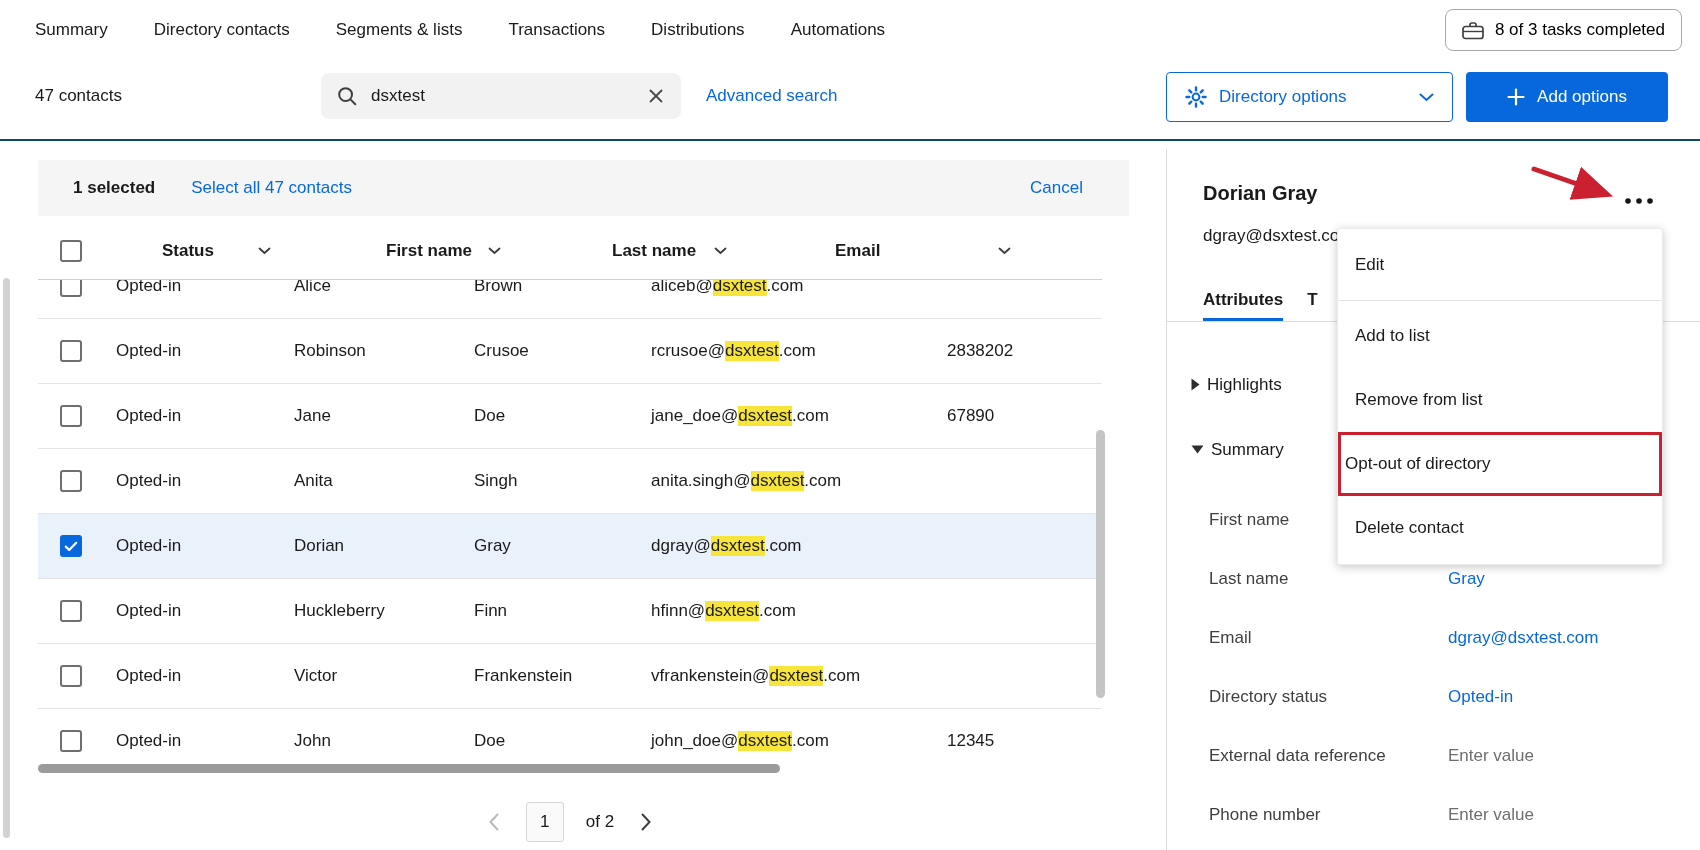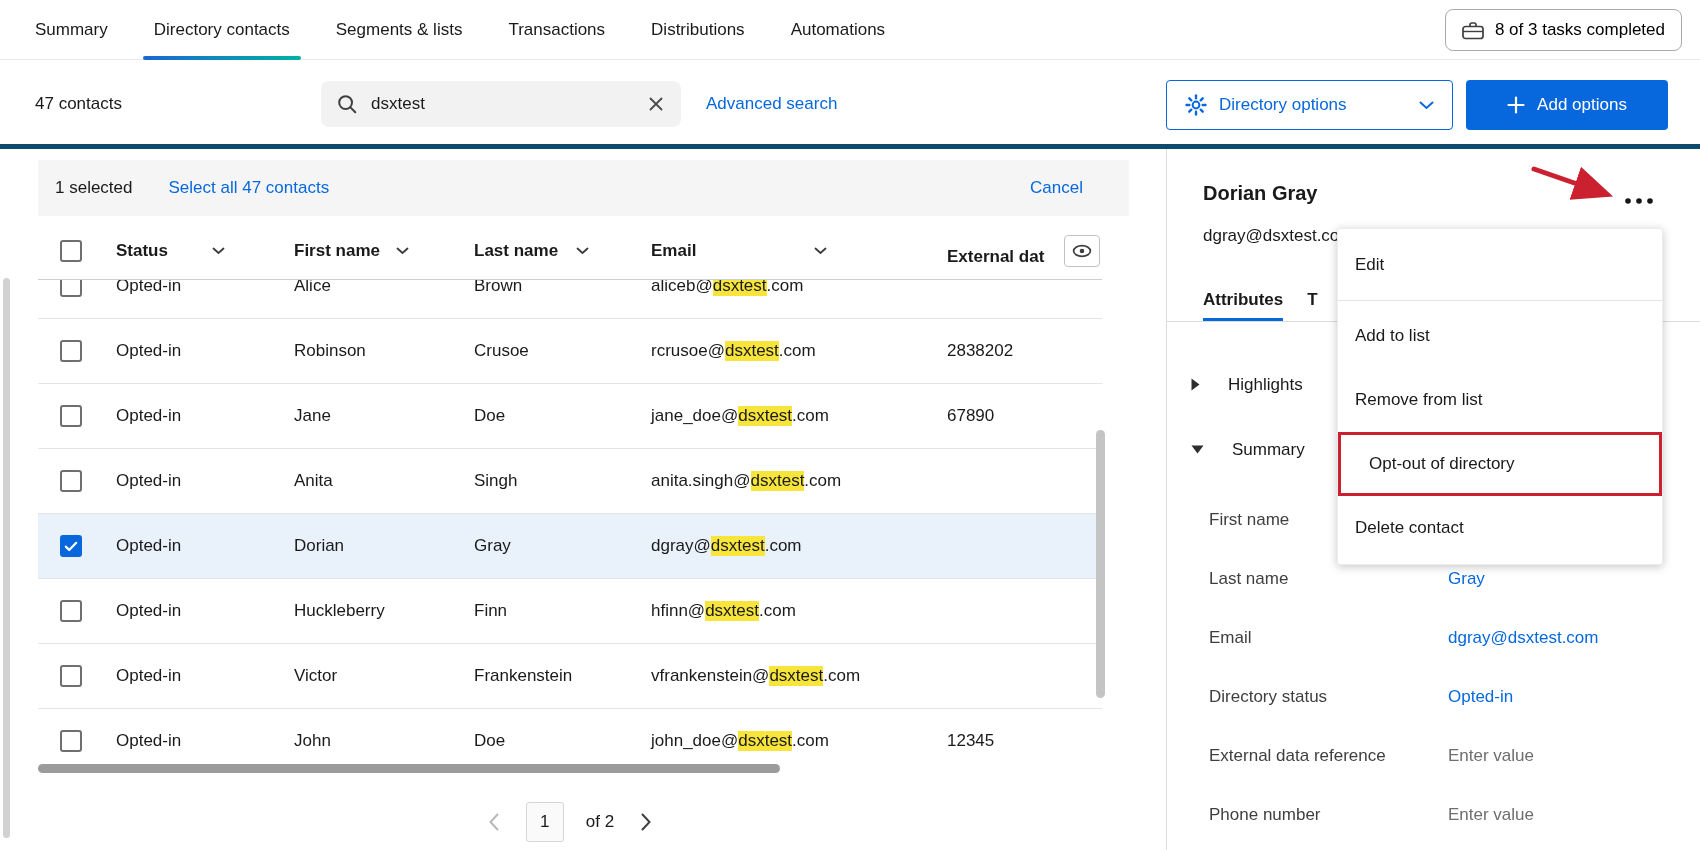--- a/index.html
+++ b/index.html
@@ -20,44 +20,44 @@
   .topnav{position:absolute;left:0;top:0;width:1700px;height:60px;background:#fff;border-bottom:1px solid #e9e9e9;}
   .nav-tabs{position:absolute;left:12px;top:0;height:60px;display:flex;}
   .navtab{position:relative;height:60px;display:flex;align-items:center;padding:0 23px;cursor:pointer;white-space:nowrap;}
   .navtab-underline{display:none;position:absolute;left:12px;right:12px;bottom:0;height:4px;border-radius:2px;
        background:linear-gradient(90deg,var(--tab-gradient-start),var(--tab-gradient-end));}
   .navtab.active .navtab-underline{display:block;}
   .tasks-btn{position:absolute;right:18px;top:9px;height:42px;display:flex;align-items:center;gap:11px;
        padding:0 16px;border:1px solid #a9a9a9;border-radius:8px;background:#fff;font:inherit;cursor:pointer;}
 
   
-  .toolbar{position:absolute;left:0;top:60px;width:1700px;height:89px;background:#fff;border-bottom:5px solid #0c4a6e;}
+  .toolbar{position:absolute;left:0;top:52px;width:1700px;height:89px;background:#fff;border-bottom:2px solid #0c4a6e;}
   .contacts-count{position:absolute;left:35px;top:34px;}
   .searchbox{position:absolute;left:321px;top:21px;width:360px;height:46px;background:#f2f2f2;border-radius:8px;
        display:flex;align-items:center;padding:0 16px;gap:14px;}
   .search-input{flex:1;min-width:0;border:none;background:transparent;font:inherit;color:#1a1a1a;outline:none;}
   .clear-btn{border:none;background:none;cursor:pointer;padding:2px;}
   .adv-link{position:absolute;left:706px;top:34px;color:var(--primary-blue);text-decoration:none;cursor:pointer;}
   .dir-opts{position:absolute;left:1166px;top:20px;width:287px;height:50px;border:1px solid var(--primary-blue);
        border-radius:4px;background:#fff;color:var(--primary-blue);display:flex;align-items:center;
        padding:0 18px;gap:12px;font:inherit;font-size:17px;cursor:pointer;}
   .dir-opts .chev-right{margin-left:auto;}
   .add-contacts{position:absolute;left:1466px;top:20px;width:202px;height:50px;background:var(--primary-blue);
        border:none;border-radius:4px;color:#fff;display:flex;align-items:center;justify-content:center;gap:12px;
        font:inherit;font-size:17px;cursor:pointer;}
 
   
   .selection-bar{position:absolute;left:38px;top:160px;width:1091px;height:56px;background:#f5f5f5;display:flex;align-items:center;}
-  .sel-count{font-weight:normal;margin-left:17px;}
+  .sel-count{font-weight:bold;margin-left:35px;}
   .sel-all{color:var(--primary-blue);margin-left:36px;text-decoration:none;cursor:pointer;}
   .sel-cancel{color:var(--primary-blue);margin-left:auto;margin-right:46px;text-decoration:none;cursor:pointer;}
 
   
   .thead{position:absolute;left:38px;top:222px;width:1064px;height:58px;border-bottom:1px solid #cfcfcf;
-       display:flex;align-items:center;font-weight:bold;background:#fff;z-index:5;}
+       display:flex;align-items:center;font-weight:bold;background:#fff;z-index:5;gap:46px;}
   .c-check{width:70px;flex:none;display:flex;align-items:center;padding-left:22px;}
   .c-status{width:182px;flex:none;display:flex;align-items:center;padding-left:8px;}
   .c-first{width:180px;flex:none;display:flex;align-items:center;padding-left:4px;}
   .c-last{width:178px;flex:none;display:flex;align-items:center;padding-left:4px;}
   .c-email{width:292px;flex:none;display:flex;align-items:center;padding-left:3px;white-space:nowrap;overflow:hidden;}
   .c-ext{flex:1;min-width:0;display:flex;align-items:flex-end;padding-left:7px;white-space:nowrap;overflow:hidden;}
   .c-status .sort{margin-left:44px;} .c-first .sort{margin-left:16px;}
   .c-last .sort{margin-left:18px;}  .c-email .sort{margin-left:118px;}
   .col-icon-box{margin-left:auto;margin-right:2px;flex:none;width:36px;height:32px;border:1px solid #c2c2c2;
        border-radius:4px;display:flex;align-items:center;justify-content:center;background:#fff;cursor:pointer;}
@@ -87,36 +87,36 @@
   .contact-name{position:absolute;left:36px;top:33px;font-size:20px;font-weight:bold;}
   .contact-email{position:absolute;left:36px;top:77px;white-space:nowrap;}
   .more-btn{position:absolute;left:450px;top:38px;width:44px;height:28px;border:none;background:none;cursor:pointer;
        display:flex;align-items:center;justify-content:center;}
   .ptabs{position:absolute;left:36px;top:135px;height:37px;display:flex;gap:24px;}
   .ptab{position:relative;height:37px;display:flex;align-items:flex-start;padding-top:6px;cursor:pointer;font-weight:bold;}
   .ptab-underline{display:none;position:absolute;left:0;right:0;bottom:0;height:3px;background:var(--primary-blue);}
   .ptab.active .ptab-underline{display:block;}
   .ptabs-divider{position:absolute;left:0;top:172px;width:534px;height:1px;background:#dcdcdc;}
   .psections{position:absolute;left:24px;top:203px;display:flex;flex-direction:column;}
-  .section{height:65px;display:flex;align-items:center;gap:28px;cursor:pointer;}
+  .section{height:65px;display:flex;align-items:center;gap:7px;cursor:pointer;}
   .section .caret-right{display:none;} .section .caret-down{display:none;}
   .section.collapsed .caret-right{display:block;}
   .section.expanded .caret-down{display:block;}
   .pfields{position:absolute;left:42px;top:341px;width:470px;display:flex;flex-direction:column;}
   .field{height:59px;display:flex;align-items:center;}
   .field-label{width:239px;flex:none;color:#3f3f3f;}
   .field-value{flex:1;min-width:0;white-space:nowrap;cursor:pointer;}
   .field-value.v-link{color:var(--primary-blue);}
   .field-value.v-placeholder{color:#6e6e6e;}
 
   
   .menu{position:absolute;left:1337px;top:228px;width:326px;background:#fff;border:1px solid #ececec;border-radius:3px;
        box-shadow:0 2px 10px rgba(0,0,0,.22);z-index:30;padding:4px 0;}
   .menu-item{height:64px;display:flex;align-items:center;padding-left:17px;cursor:pointer;background:#fff;}
-  .menu-item.annotated{border:3px solid var(--annotation-red);padding-left:28px;}
+  .menu-item.annotated{border:3px solid var(--annotation-red);padding-left:4px;}
   .menu-divider{height:1px;background:#e3e3e3;margin:3px 0;}
 
   .annotation-arrow{position:absolute;left:0;top:0;z-index:40;pointer-events:none;}
 </style>
 </head>
 <body>
 
 <header class="topnav">
   <nav class="nav-tabs">
   <div class="navtab">

